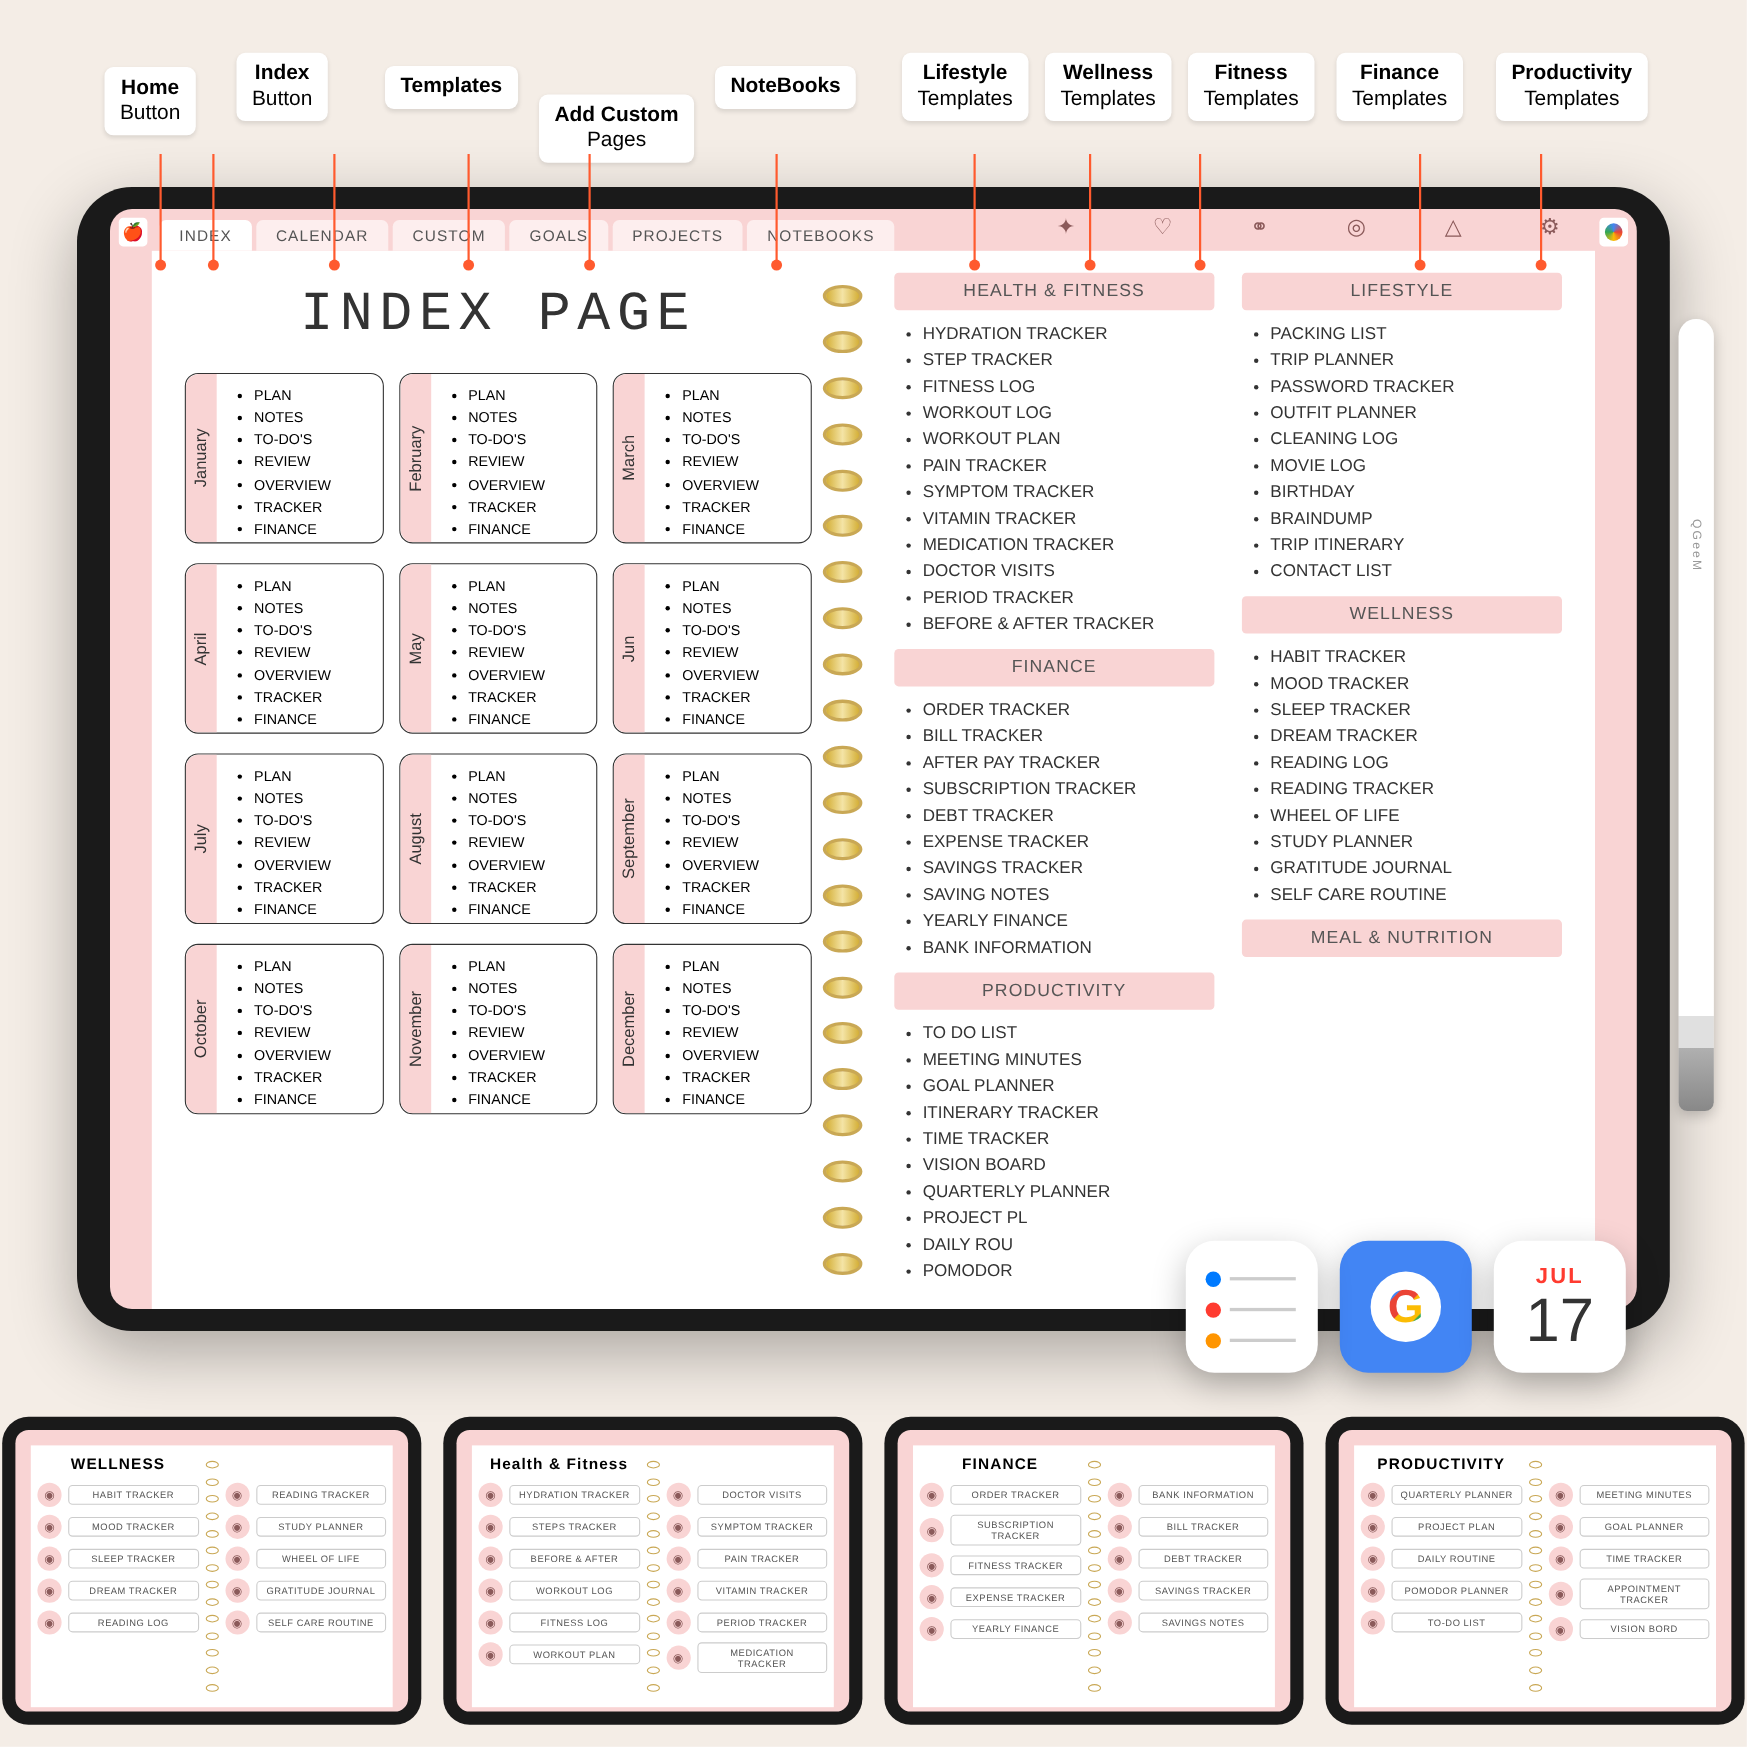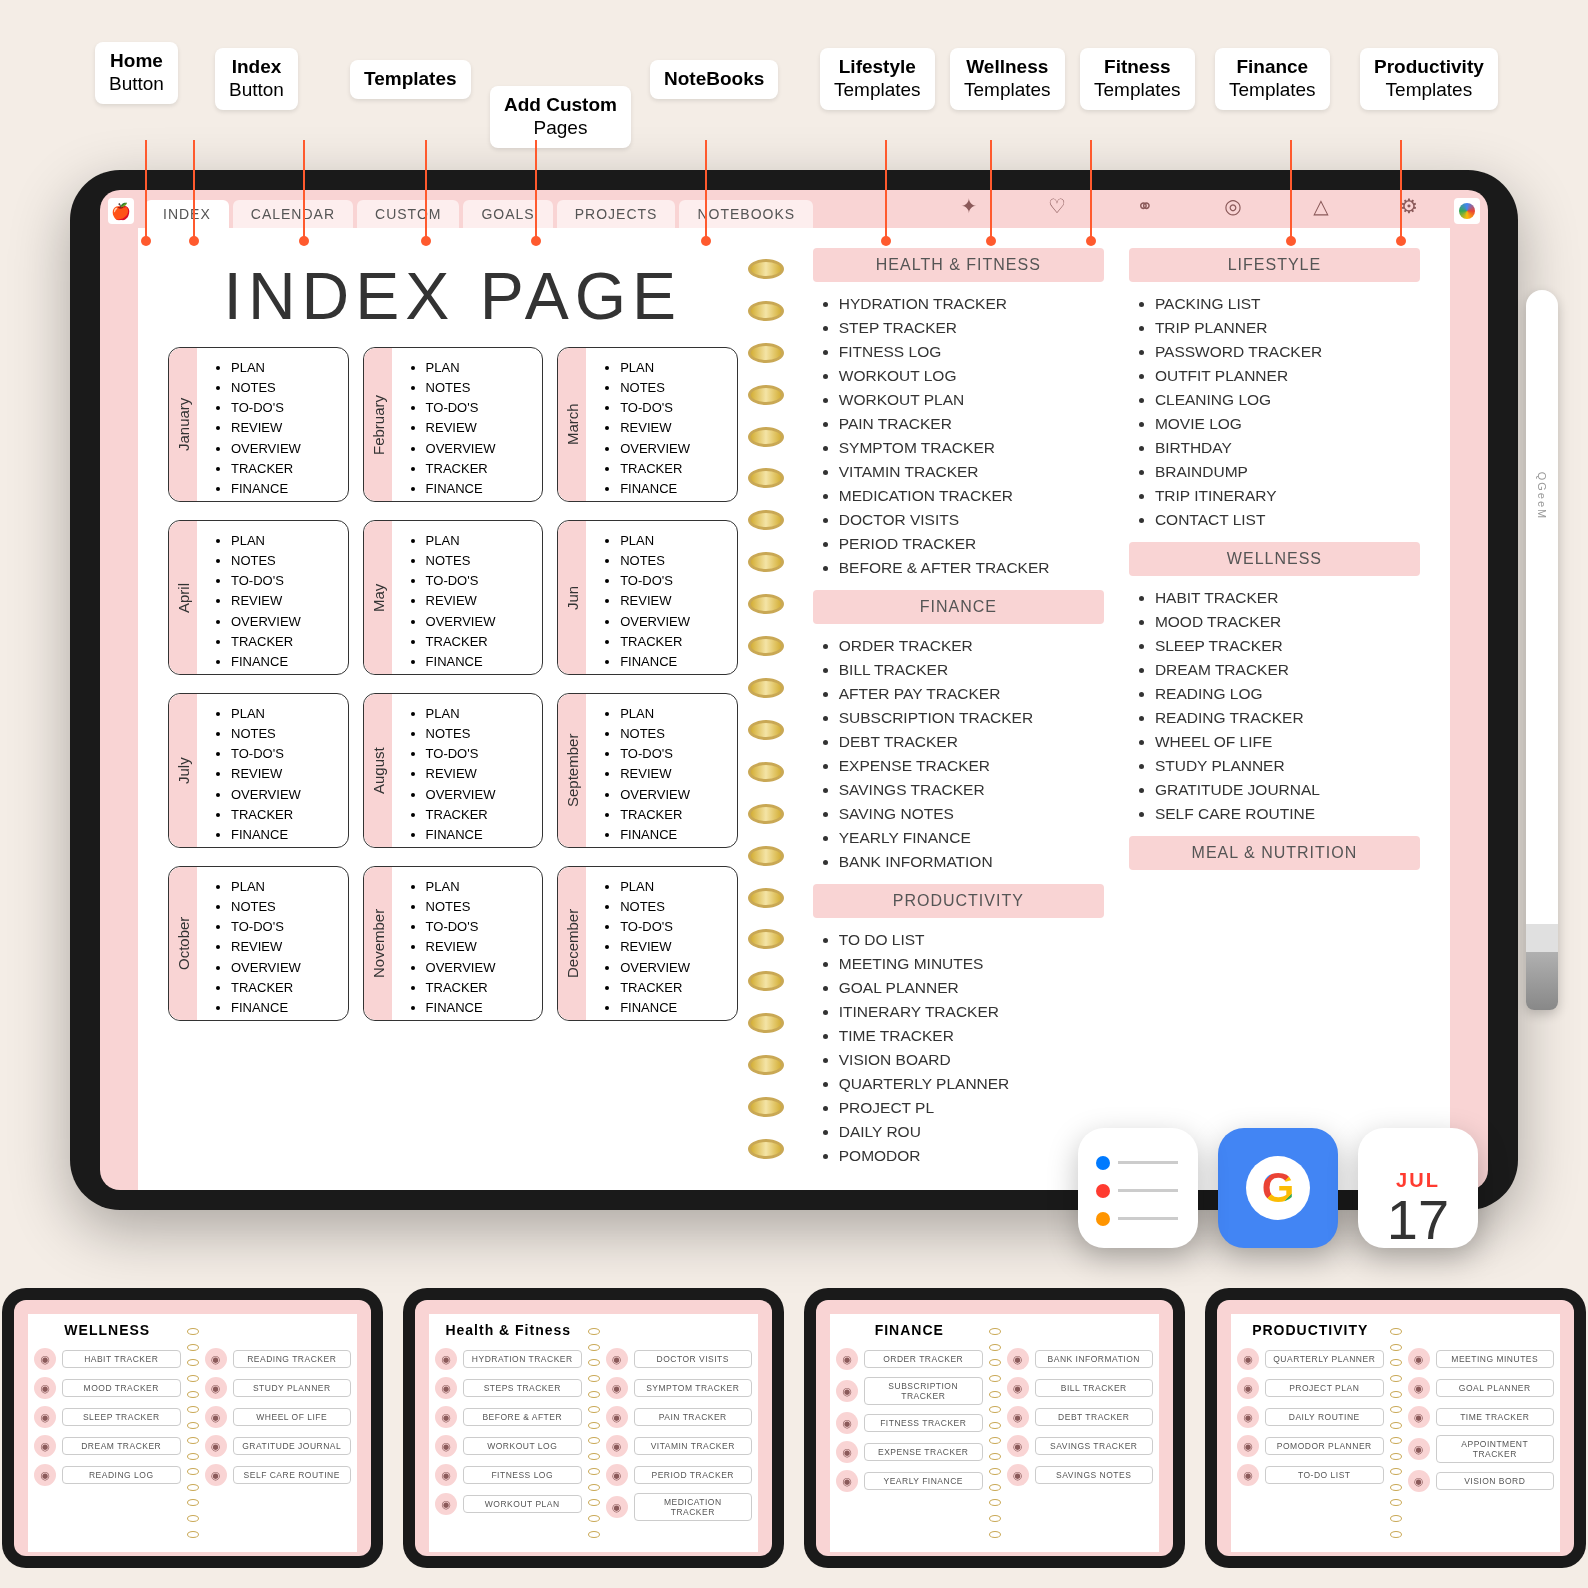--- a/index.html
+++ b/index.html
@@ -23,37 +23,37 @@
 .icon-tabs{display:flex;margin-left:auto;margin-right:45px;gap:60px;padding:8px 20px}
 .icon-tab{width:28px;height:28px;display:flex;align-items:center;justify-content:center;color:#8b5a5a;font-size:20px;cursor:pointer}
 
 .content{position:absolute;top:38px;left:38px;right:38px;bottom:0;background:#fff;display:flex}
 
 .left-page{width:48%;padding:30px 30px 20px 30px;overflow:hidden}
 .right-page{width:52%;padding:20px 30px 20px 45px;overflow:hidden;display:flex;gap:25px}
 .spiral{position:absolute;left:48%;top:20px;bottom:20px;width:40px;display:flex;flex-direction:column;justify-content:space-around;z-index:5;transform:translateX(-50%)}
 .ring{width:36px;height:20px;border:3px solid #c9a855;border-radius:50%;background:linear-gradient(90deg,#d4af37,#f4e4a6,#d4af37)}
 
-.page-title{font-family:Liberation Sans, sans-serif;font-size:66px;letter-spacing:6px;text-align:center;color:#333;margin-bottom:13px;font-weight:400}
+.page-title{font-family:Liberation Mono, monospace;font-size:50px;letter-spacing:6px;text-align:center;color:#333;margin-bottom:24px;font-weight:400}
 .month-grid{display:grid;grid-template-columns:repeat(3,1fr);gap:18px 14px}
 .month-card{display:flex;border:1px solid #333;border-radius:12px;overflow:hidden;height:155px}
 .month-tab{width:28px;background:#f9d4d4;display:flex;align-items:center;justify-content:center;writing-mode:vertical-rl;transform:rotate(180deg);font-size:15px;color:#333;border-radius:0 12px 12px 0}
 .month-items{flex:1;padding:10px 16px;font-size:13px;line-height:1.55}
 .month-items li{margin-left:18px}
 
 .cat-col{flex:1;display:flex;flex-direction:column;gap:10px}
 .cat-header{background:#f9d4d4;padding:8px;text-align:center;font-size:16px;color:#555;letter-spacing:1px;border-radius:4px}
 .cat-list{font-size:15.5px;line-height:1.55;padding-left:8px}
 .cat-list li{margin-left:18px;color:#333}
 
 .pen{position:absolute;right:30px;top:290px;width:32px;height:720px;background:linear-gradient(180deg,#fff 0%,#fff 88%,#e0e0e0 88%,#e0e0e0 92%,#b0b0b0 92%,#888 100%);border-radius:16px 16px 8px 8px;box-shadow:0 4px 12px rgba(0,0,0,.2);z-index:30}
 .pen-label{position:absolute;top:200px;left:50%;transform:translateX(-50%) rotate(90deg);font-size:11px;color:#999;letter-spacing:2px}
 
 .apps{position:absolute;bottom:340px;right:110px;display:flex;gap:20px;z-index:40}
-.app{width:120px;height:120px;border-radius:26px;background:#fff;box-shadow:0 10px 30px rgba(0,0,0,.25);display:flex;flex-direction:column;align-items:center;justify-content:flex-end;font-size:16px}
+.app{width:120px;height:120px;border-radius:26px;background:#fff;box-shadow:0 10px 30px rgba(0,0,0,.25);display:flex;flex-direction:column;align-items:center;justify-content:center;font-size:16px}
 .app-reminders{background:#fff;position:relative}
 .app-reminders .dots{display:flex;flex-direction:column;gap:14px;position:absolute;left:18px;top:28px}
 .app-reminders .dot{width:14px;height:14px;border-radius:50%}
 .app-reminders .ln{position:absolute;left:40px;height:3px;width:60px;background:#ccc}
 .app-google{background:#4285f4;display:flex;align-items:center;justify-content:center}
 .app-google .gcirc{width:64px;height:64px;background:#fff;border-radius:50%;display:flex;align-items:center;justify-content:center;font-size:42px;font-weight:700}
 .app-cal{background:#fff;flex-direction:column}
 .app-cal .m{color:#ff3b30;font-size:20px;font-weight:600;letter-spacing:2px}
 .app-cal .d{font-size:56px;font-weight:300;color:#333;line-height:1}
 
@@ -66,21 +66,21 @@
 .thumb-item{display:flex;align-items:center;gap:6px;margin-bottom:7px}
 .thumb-icon{width:22px;height:22px;background:#f9d4d4;border-radius:50%;flex-shrink:0;display:flex;align-items:center;justify-content:center;font-size:11px;color:#8b5a5a}
 .thumb-label{flex:1;border:1px solid #ccc;border-radius:4px;padding:3px 6px;font-size:8.5px;text-align:center;letter-spacing:.5px;color:#555}
 .thumb-spiral{width:12px;display:flex;flex-direction:column;justify-content:space-around;padding:10px 0}
 .thumb-ring{width:12px;height:7px;border:1px solid #c9a855;border-radius:50%}
 </style>
 </head>
 <body>
 
 <div class="callouts" id="callouts">
-    <div class="callout" style="left: 95px; top: 2px;">
+    <div class="callout" style="left: 95px; top: 21px;">
       <div class="t">Home</div>
       <div class="s">Button</div>
     </div>
     <div class="callout" style="left: 215px; top: 8px;">
       <div class="t">Index</div>
       <div class="s">Button</div>
     </div>
     <div class="callout" style="left: 350px; top: 20px;">
       <div class="t">Templates</div>
     </div>

